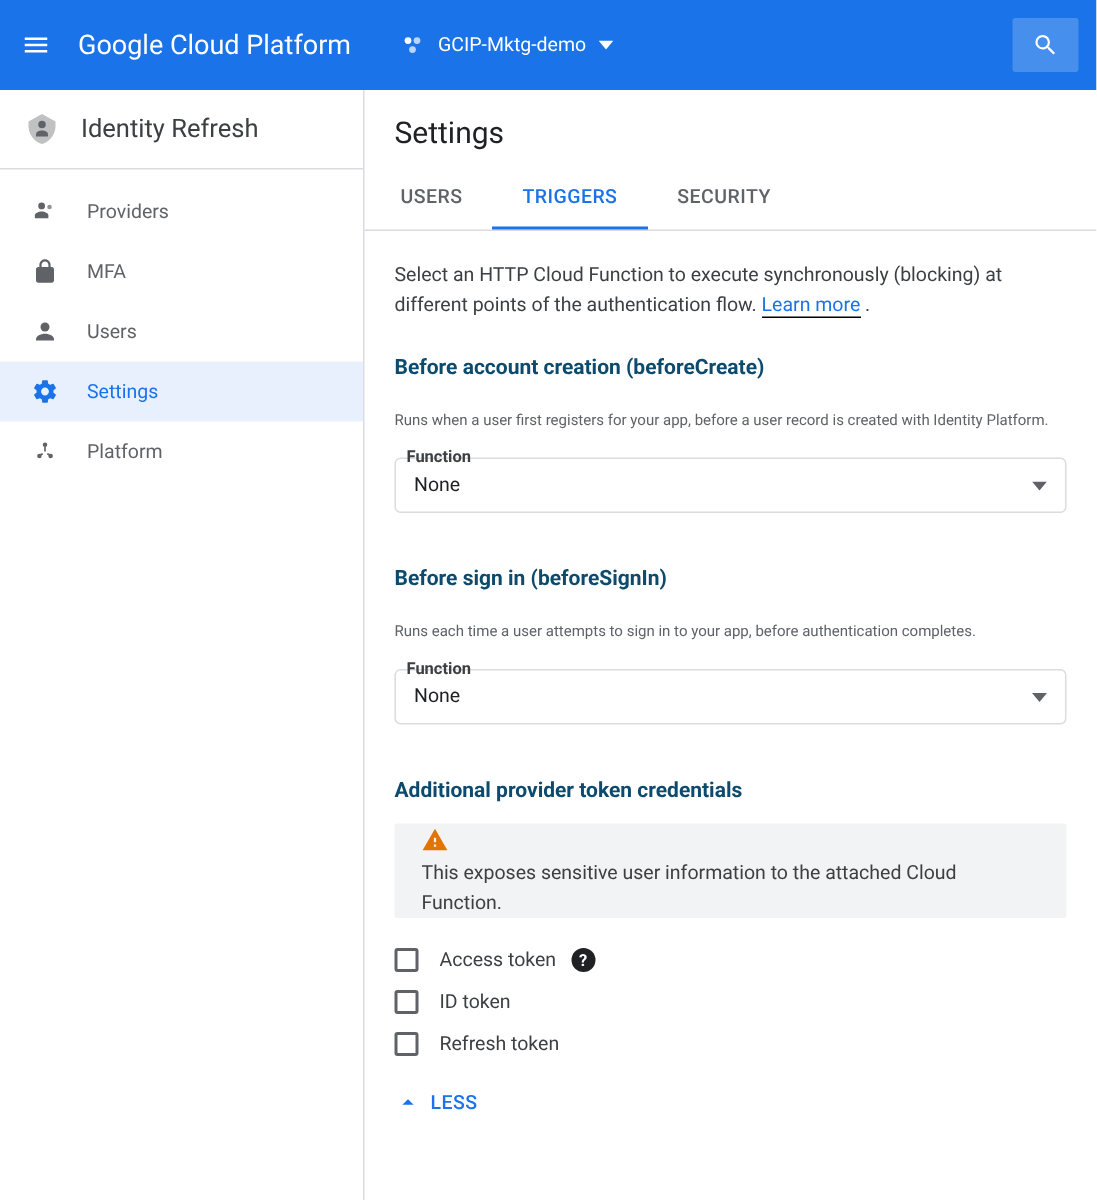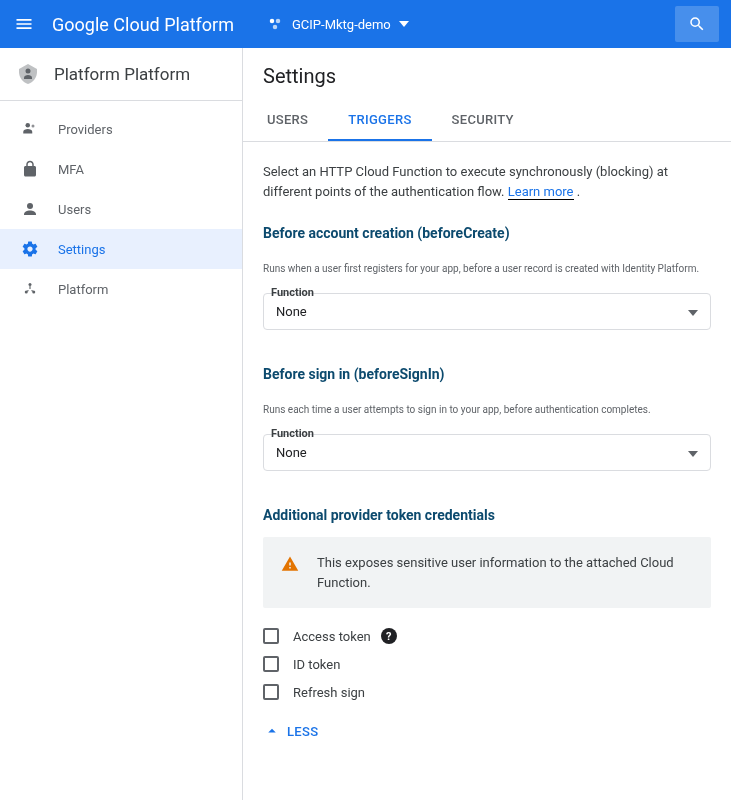--- a/index.html
+++ b/index.html
@@ -1,18 +1,18 @@
 <!DOCTYPE html>
 <html><head>
   <meta charset="utf-8">
   <style>
     * { box-sizing: border-box; margin: 0; padding: 0; }
     body { font-family: 'Roboto', 'Helvetica Neue', Arial, sans-serif; font-size: 13px; color: #202124; background: #fff; width: 731px; }
     
-    .topbar { background: #1a73e8; height: 48px; display: flex; align-items: center; padding: 0 12px; color: #fff; }
+    .topbar { background: #1a73e8; height: 60px; display: flex; align-items: center; padding: 0 12px; color: #fff; }
     .menu-btn { width: 24px; height: 24px; display: flex; align-items: center; justify-content: center; cursor: pointer; margin-right: 16px; }
     .menu-btn svg { fill: #fff; }
     .logo-text { font-size: 18px; font-weight: 400; margin-right: 24px; }
     .project-selector { display: flex; align-items: center; cursor: pointer; padding: 4px 8px; border-radius: 2px; }
     .proj-icon { width: 18px; height: 18px; margin-right: 8px; }
     .proj-name { font-size: 13px; margin-right: 8px; }
     .dropdown-arrow { fill: #fff; }
     .spacer { flex: 1; }
     .search-btn { width: 44px; height: 36px; background: rgba(255,255,255,0.2); border-radius: 2px; display: flex; align-items: center; justify-content: center; cursor: pointer; }
     .search-btn svg { fill: #fff; }
@@ -42,21 +42,21 @@
     .section { margin-bottom: 36px; }
     .section-title { font-size: 14px; font-weight: 700; color: #0c4a6e; margin-bottom: 6px; }
     .section-desc { font-size: 10px; color: #5f6368; line-height: 1.5; margin-bottom: 8px; margin-top: 20px; }
     
     .select-wrap { }
     .select-label { font-size: 11px; font-weight: 700; color: #3c4043; margin-bottom: 0; margin-left: 8px; position: relative; top: 2px; }
     .select-box { border: 1px solid #dadce0; border-radius: 4px; padding: 10px 12px; display: flex; justify-content: space-between; align-items: center; cursor: pointer; background: #fff; margin-top: -4px; }
     .select-value { font-size: 13px; color: #202124; }
     .select-arrow svg { fill: #5f6368; width: 10px; }
     
-    .warning-box { background: #f1f3f4; padding: 16px 18px; display: flex; align-items: flex-start; margin: 14px 0; border-radius: 2px; }
+    .warning-box { background: #f1f3f4; padding: 0 18px; display: flex; align-items: flex-start; margin: 14px 0; border-radius: 2px; flex-direction: column; }
     .warn-icon { margin-right: 18px; margin-top: 2px; flex-shrink: 0; }
     .warn-icon svg { fill: #e37400; width: 18px; height: 18px; }
     .warn-text { font-size: 13px; color: #3c4043; line-height: 1.5; }
     
     .checkbox-row { display: flex; align-items: center; padding: 6px 0; }
     .checkbox { width: 16px; height: 16px; border: 2px solid #5f6368; border-radius: 2px; margin-right: 14px; cursor: pointer; }
     .checkbox-label { font-size: 13px; color: #3c4043; }
     .help-icon { margin-left: 10px; width: 16px; height: 16px; border-radius: 50%; background: #202124; color: #fff; font-size: 11px; font-weight: 700; display: inline-flex; align-items: center; justify-content: center; cursor: pointer; }
     
     .less-toggle { display: flex; align-items: center; color: #1a73e8; font-size: 13px; font-weight: 500; cursor: pointer; margin-top: 16px; letter-spacing: 0.3px; }
@@ -92,21 +92,21 @@
 </div>
 
 <div class="container">
   <div class="sidebar">
     <div class="sidebar-header">
       <svg class="sidebar-header-icon" viewBox="0 0 24 24">
           <path fill="#5f6368" d="M12 2L3 7v3c0 5.5 3.8 10.7 9 12 5.2-1.3 9-6.5 9-12V7l-9-5z" opacity="0.4"></path>
           <circle cx="12" cy="9" r="2.5" fill="#5f6368"></circle>
           <path fill="#5f6368" d="M12 13c-2 0-4 1-4 2.5V17h8v-1.5c0-1.5-2-2.5-4-2.5z"></path>
         </svg>
-      <div class="sidebar-header-title">Platform Platform</div>
+      <div class="sidebar-header-title">Identity Refresh</div>
     </div>
     <div class="nav">
       <div class="nav-item">
         <div class="nav-icon">
             <svg viewBox="0 0 24 24">
               <circle cx="9" cy="7" r="3"></circle>
               <circle cx="16" cy="8" r="2" opacity="0.7"></circle>
               <path d="M9 12c-3 0-6 1.5-6 3.5V18h12v-2.5c0-2-3-3.5-6-3.5z"></path>
             </svg>
           </div>
@@ -204,21 +204,21 @@
           <div class="checkbox"></div>
           <span class="checkbox-label">Access token</span>
           <span class="help-icon">?</span>
         </div>
         <div class="checkbox-row">
           <div class="checkbox"></div>
           <span class="checkbox-label">ID token</span>
         </div>
         <div class="checkbox-row">
           <div class="checkbox"></div>
-          <span class="checkbox-label">Refresh sign</span>
+          <span class="checkbox-label">Refresh token</span>
         </div>
         <div class="less-toggle">
           <svg viewBox="0 0 24 24">
               <path d="M7 14l5-5 5 5z"></path>
             </svg>
           <span>LESS</span>
         </div>
       </div>
 
     </div>

